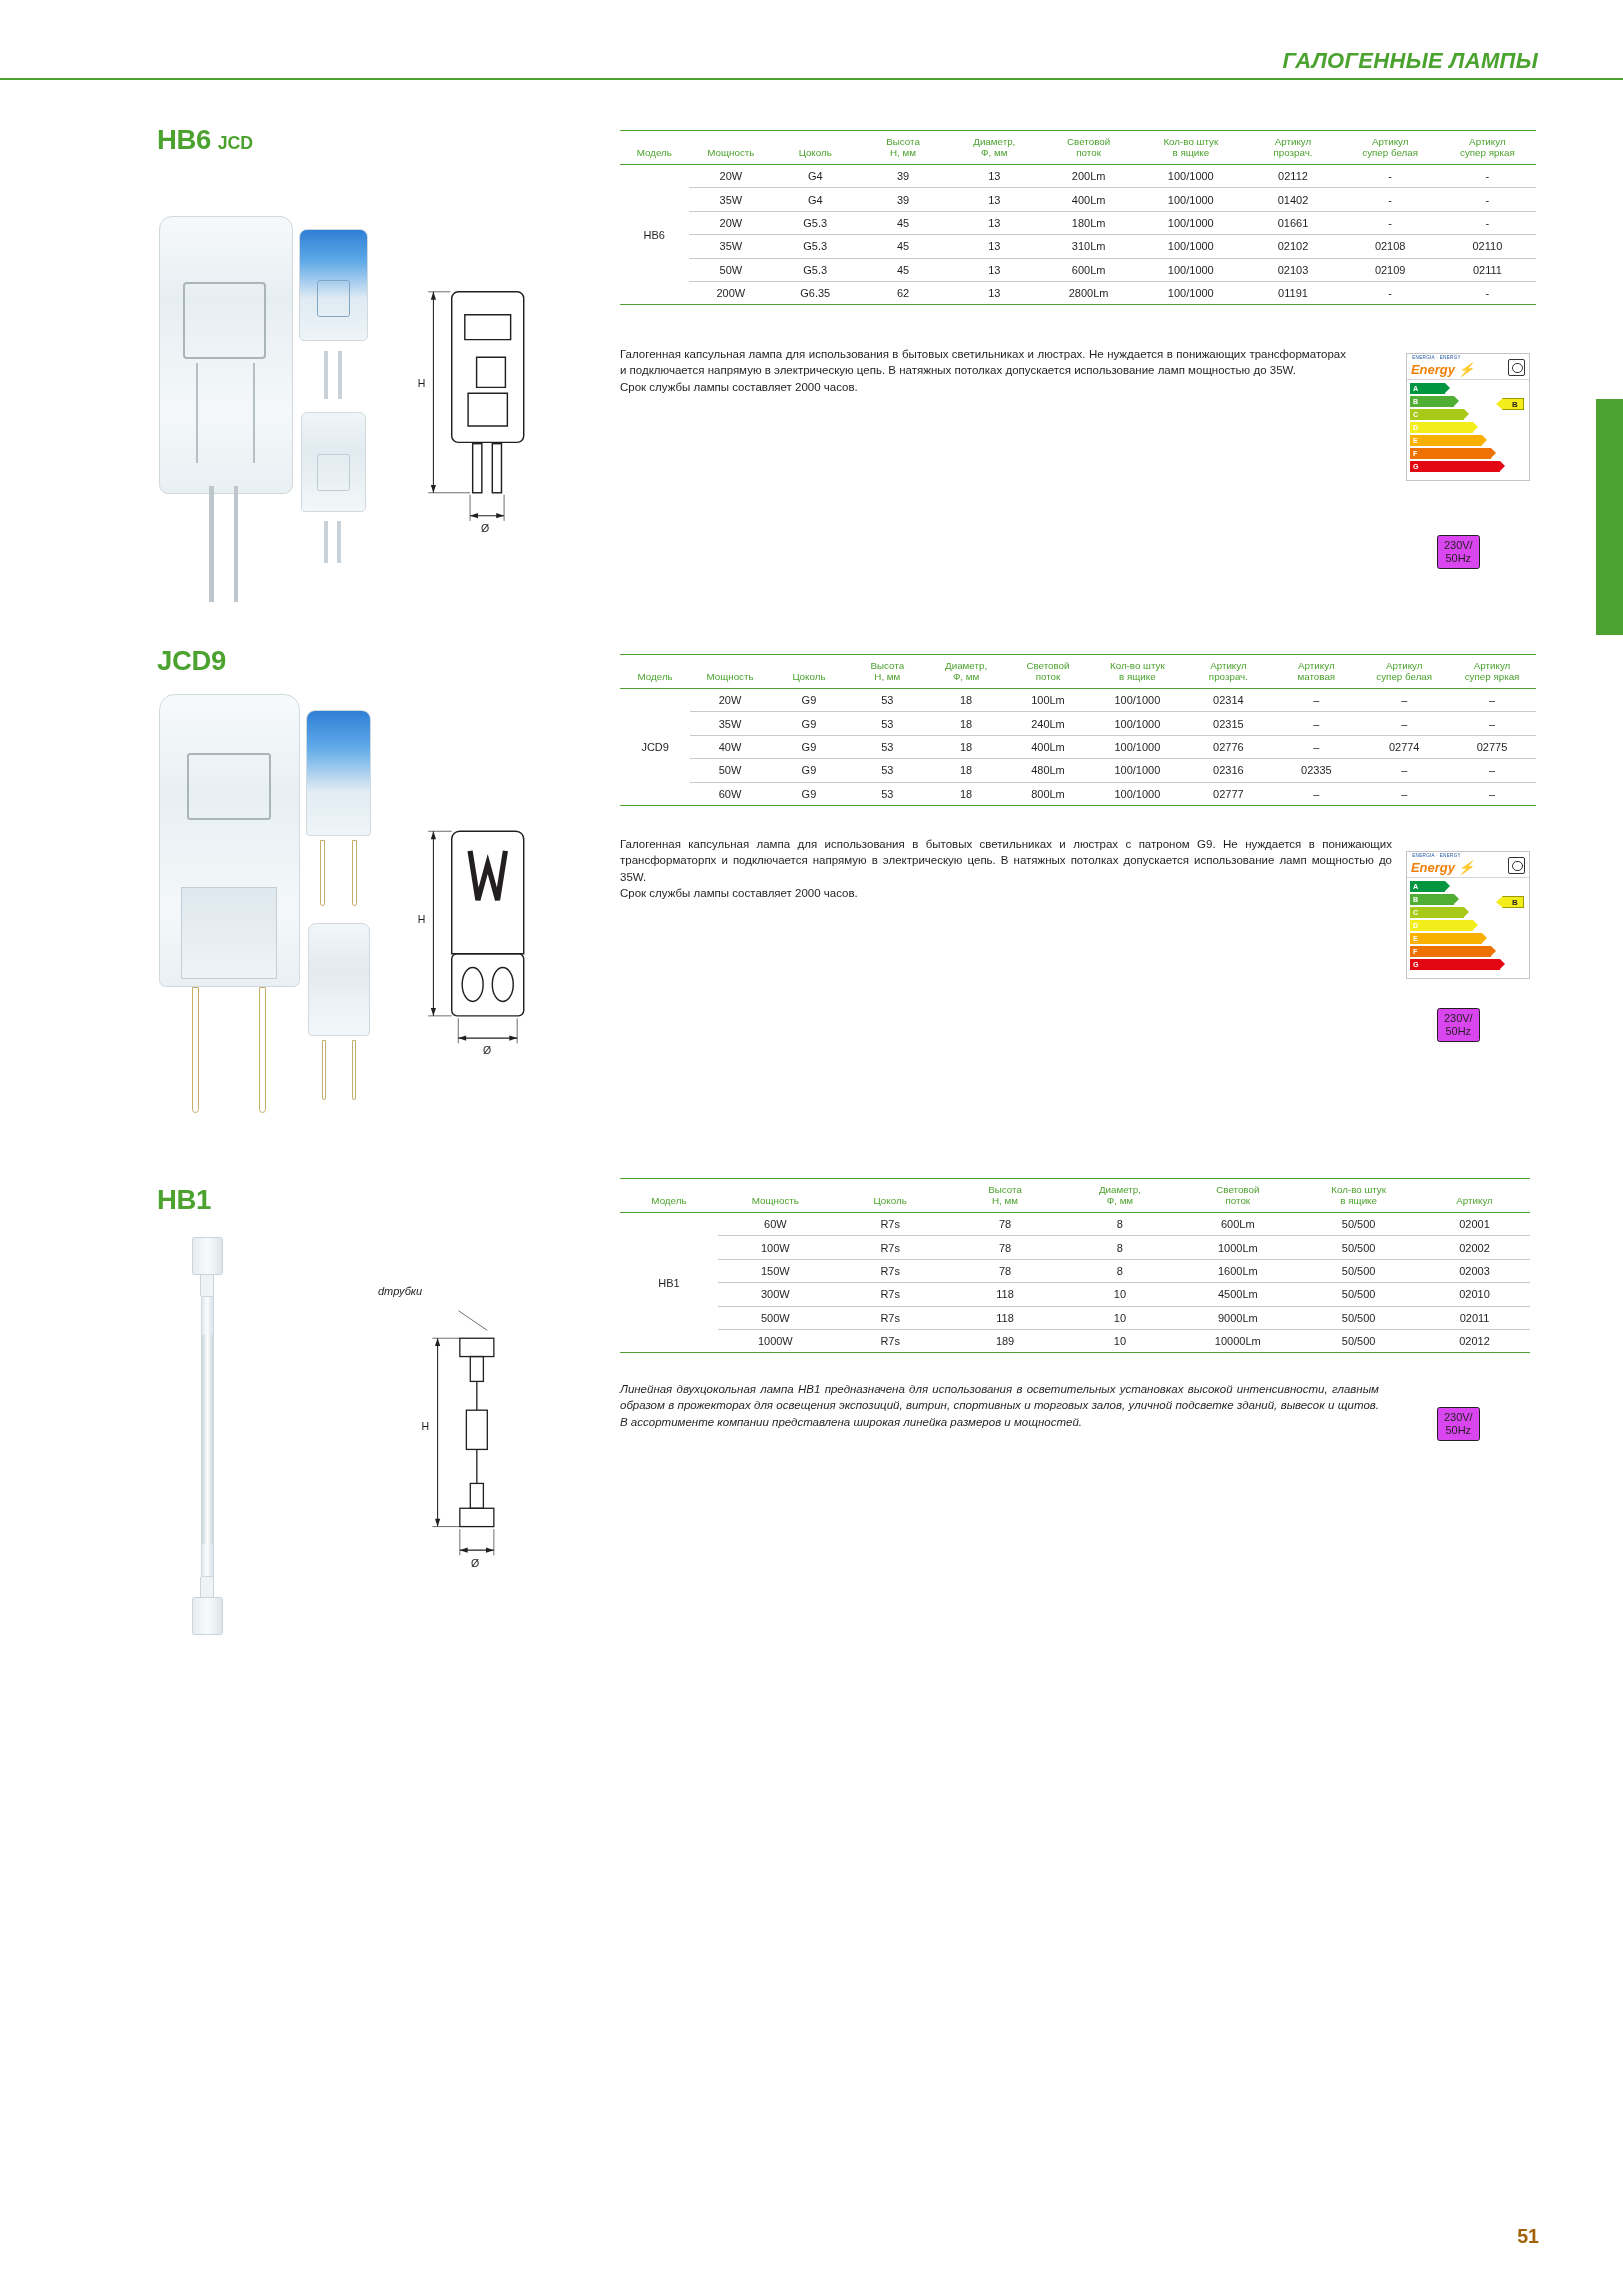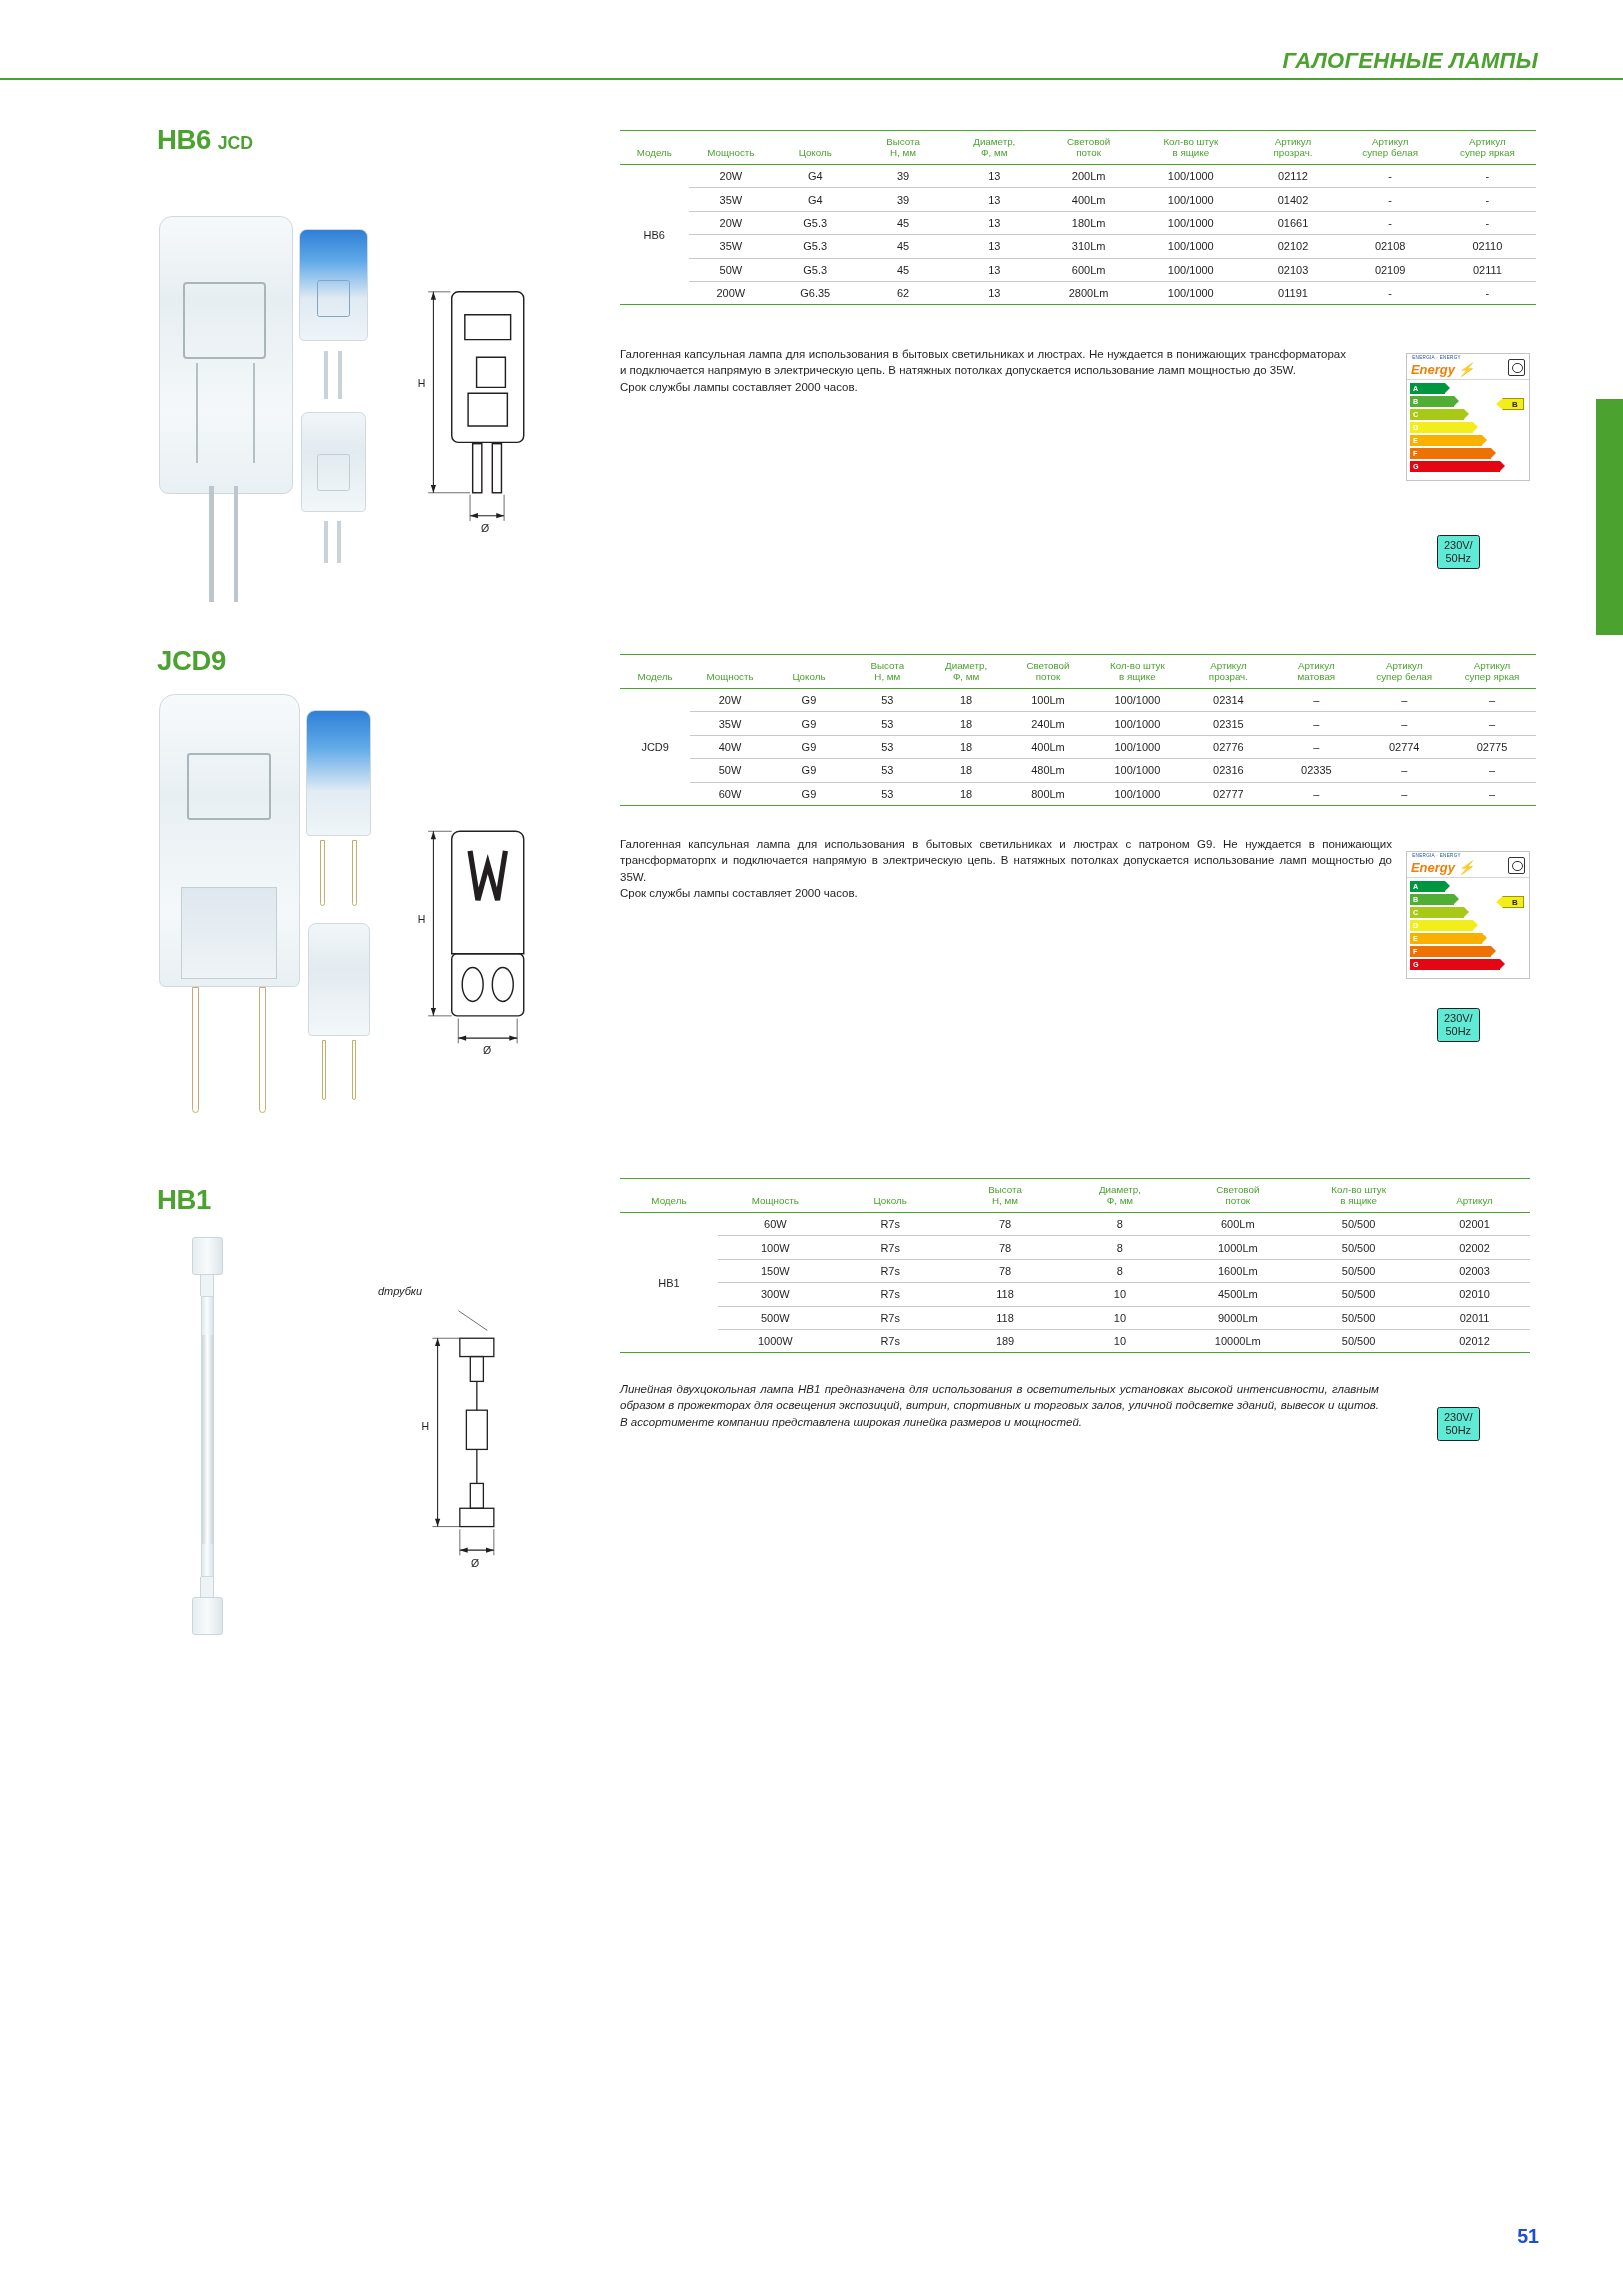--- a/index.html
+++ b/index.html
@@ -23,21 +23,21 @@
     position: absolute; right: 85px; top: 48px;
     font-size: 22px; font-weight: bold; font-style: italic;
     color: #4ba22e; letter-spacing: 0.3px;
   }
   .right-green-tab {
     position: absolute; right: 0; top: 399px; width: 27.5px; height: 236px;
     background: #4ba22e;
   }
   .page-number {
     position: absolute; right: 84px; bottom: 47px;
-    font-size: 19.6px; font-weight: bold; color: #1d4ed8;
+    font-size: 19.6px; font-weight: bold; color: #a16207;
   }
 
   
   .sect-title { position: absolute; font-weight: bold; color: #4ba22e; }
   .sect-title .main { font-size: 27.5px; letter-spacing: -0.3px; }
   .sect-title .sub { font-size: 17.7px; margin-left: 6.5px; letter-spacing: 0px; }
 
   
   table.spec {
     position: absolute;
@@ -81,21 +81,21 @@
   
   .volt-box {
     position: absolute;
     border: 1px solid #231f20;
     border-radius: 2.6px;
     padding: 3.3px 5.9px 3.9px 5.9px;
     font-size: 11px;
     line-height: 1.15;
     text-align: center;
     color: #231f20;
-    background: #5eead4;
+    background: #d946ef;
   }
 
   
   .energy {
     position: absolute;
     width: 124px; height: 128px;
     border: 0.9px solid #c4c4c4;
     background: #fff;
   }
   .energy .etop {

